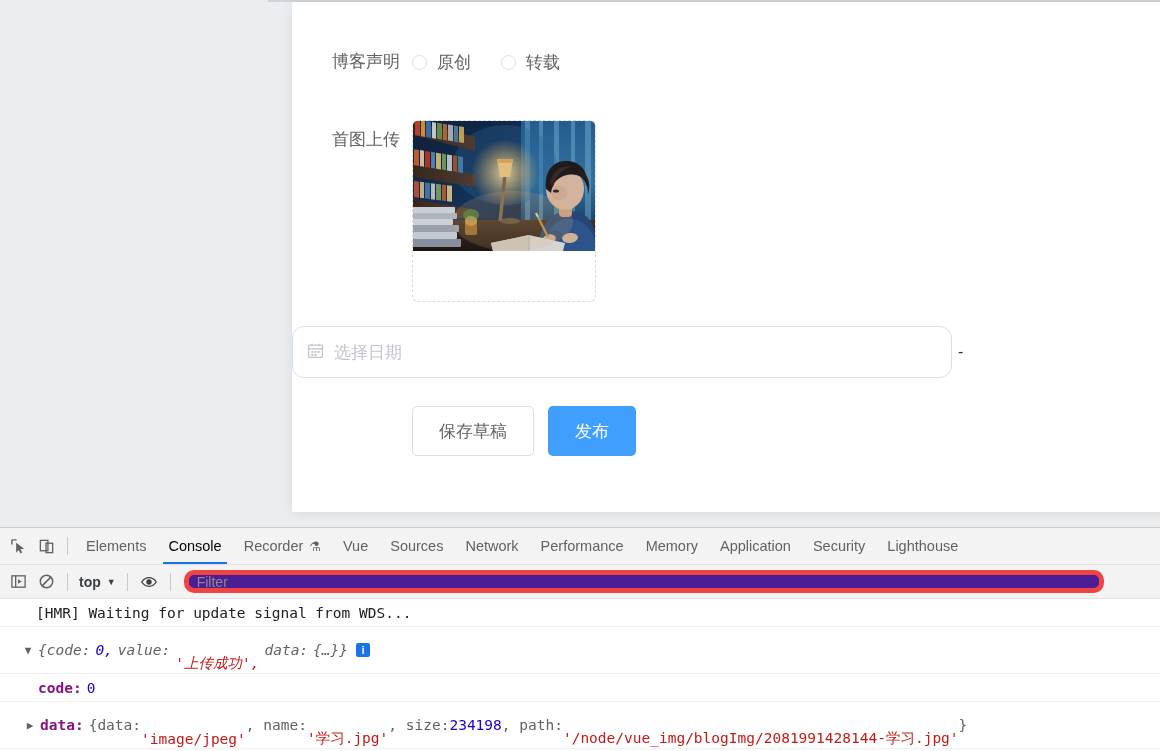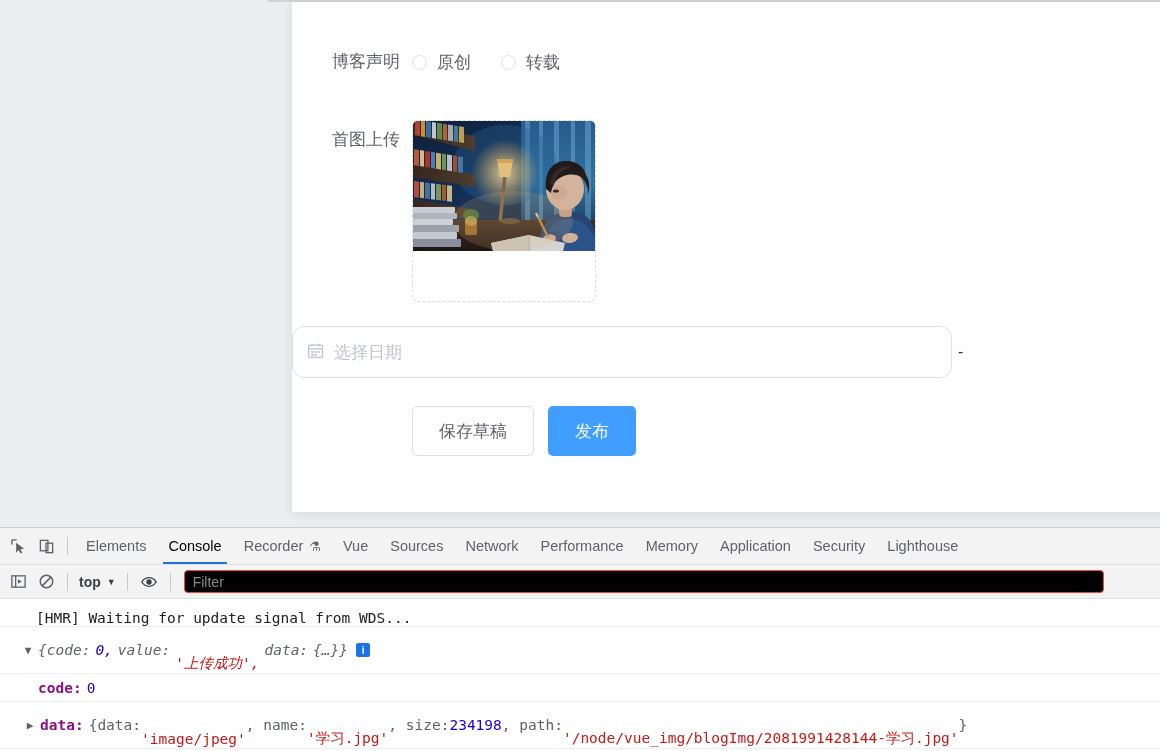--- a/index.html
+++ b/index.html
@@ -124,34 +124,34 @@
     height: 34px; display: flex; align-items: center;
     background: #f3f3f3; border-bottom: 1px solid #e0e0e0; padding-left: 4px;
   }
   .ctx-select {
     display: flex; align-items: center; font-size: 14px; color: #3c4043;
     padding: 0 4px; cursor: pointer; font-weight: bold;
   }
   .ctx-select .caret { margin-left: 6px; font-size: 9px; }
   .filter-input {
     margin-left: 6px; height: 23px; width: 920px;
-    border: 1px solid #ef4444; border-radius: 4px; background: #000000;
+    border: 5px solid #ef4444; border-radius: 10px; background: #4c1d95;
     display: flex; align-items: center; padding: 0 8px;
     font-size: 14px; color: #8a8a8a;
   }
 
   .dt-console {
     height: 153px; background: #fff; overflow: hidden;
     font-family: "DejaVu Sans Mono", monospace; font-size: 14.5px;
   }
   .log-row {
     min-height: 28px; display: flex; align-items: center;
     border-bottom: 1px solid #f0f0f0; padding-left: 10px; white-space: nowrap;
   }
-  .log-row.plain { color: #202124; padding-left: 36px; align-items: flex-end; }
+  .log-row.plain { color: #202124; padding-left: 36px; }
   .obj-row { padding-left: 22px; }
   .tri {
     display: inline-block; width: 12px; color: #5f6368; font-size: 11px;
     flex: none; text-align: center;
   }
   .tri.open::before { content: "\25BC"; }
   .tri.closed::before { content: "\25B6"; }
   .italic { font-style: italic; }
   .c-gray { color: #5f6368; }
   .c-key { color: #881280; font-weight: bold; }

